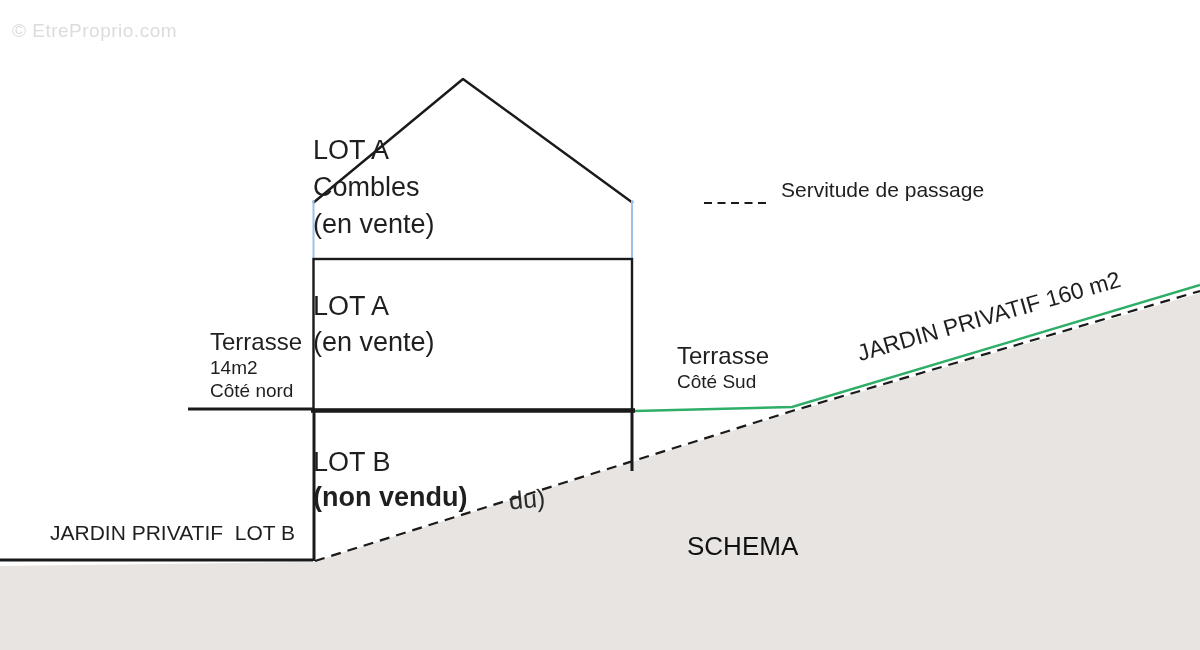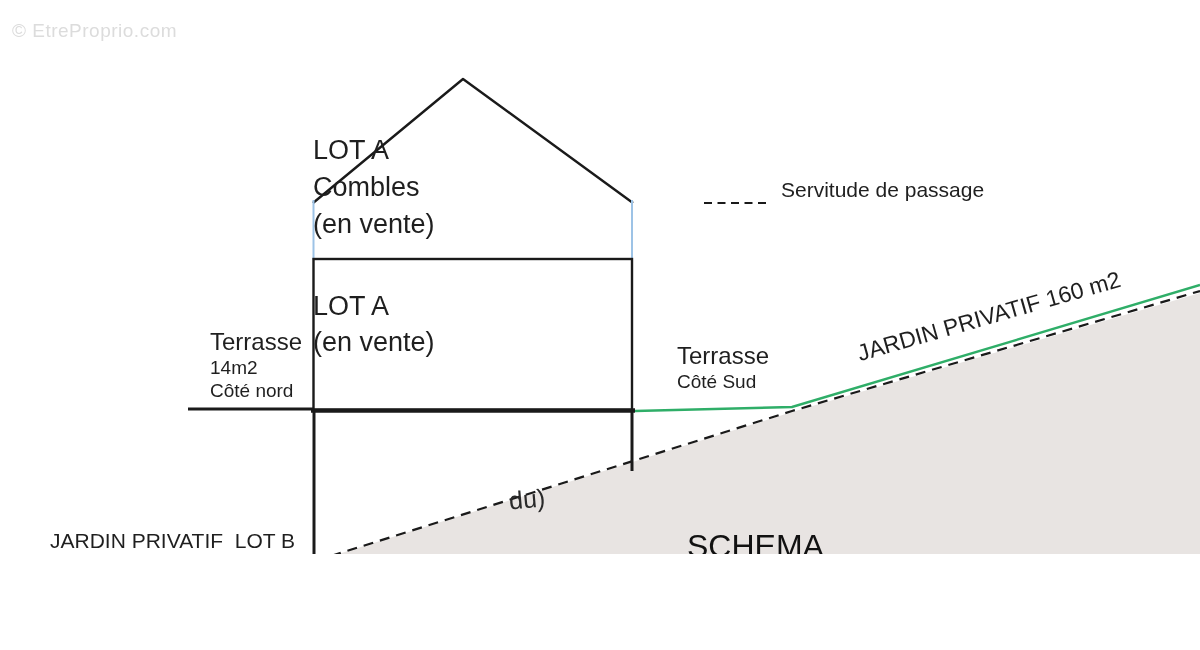--- a/index.html
+++ b/index.html
@@ -1,19 +1,19 @@
 <!DOCTYPE html>
 <html><head>
 <meta charset="utf-8">
 <style>
   html, body { margin: 0; padding: 0; }
   .canvas {
     position: relative;
     width: 1200px;
-    height: 554px;
+    height: 650px;
     background: #ffffff;
     overflow: hidden;
     font-family: "Liberation Sans", sans-serif;
     color: #1f1f1f;
   }
   .layer-svg { position: absolute; left: 0; top: 0; }
   .label { position: absolute; z-index: 2; }
   .watermark {
     left: 12px; top: 20px;
     font-size: 19px;
@@ -38,38 +38,37 @@
     color: #2a2a2a;
   }
   .terrasse-nord { left: 210px; top: 327px; }
   .terrasse-sud  { left: 677px; top: 341px; }
   .terrasse-title { font-size: 24px; line-height: 29px; }
   .terrasse-sub   { font-size: 19px; line-height: 23px; }
   .jardin-lotb {
     left: 50px; top: 521px;
     font-size: 21px;
     white-space: pre;
-    margin-top: 8px;
   }
   .jardin-160 {
     left: 862px; top: 340px;
     height: 28px;
     font-size: 23px;
     white-space: nowrap;
     transform: rotate(-16deg);
     transform-origin: 0 100%;
   }
   .legend-text {
     left: 781px; top: 172px;
     font-size: 21px;
     line-height: 35px;
   }
   .note-text {
     left: 687px; top: 530px;
-    font-size: 32px;
+    font-size: 26px;
     line-height: 32px;
     color: #111111;
   }
 </style>
 </head>
 <body>
 
 <div class="canvas">
 
   <svg class="layer-svg" width="1200" height="650" viewBox="0 0 1200 650">
@@ -106,20 +105,22 @@
     <div>Combles</div>
     <div>(en vente)</div>
   </div>
 
   <div class="label floor-text rdc-text">
     <div>LOT A</div>
     <div>(en vente)</div>
   </div>
 
   <div class="label floor-text lotb-text">
+    <div>LOT B</div>
+    <div class="bold">(non vendu)</div>
     <span class="ghost-overlap">du)</span>
   </div>
 
   <div class="label terrasse-nord">
     <div class="terrasse-title">Terrasse</div>
     <div class="terrasse-sub">14m2</div>
     <div class="terrasse-sub">Côté nord</div>
   </div>
 
   <div class="label terrasse-sud">

